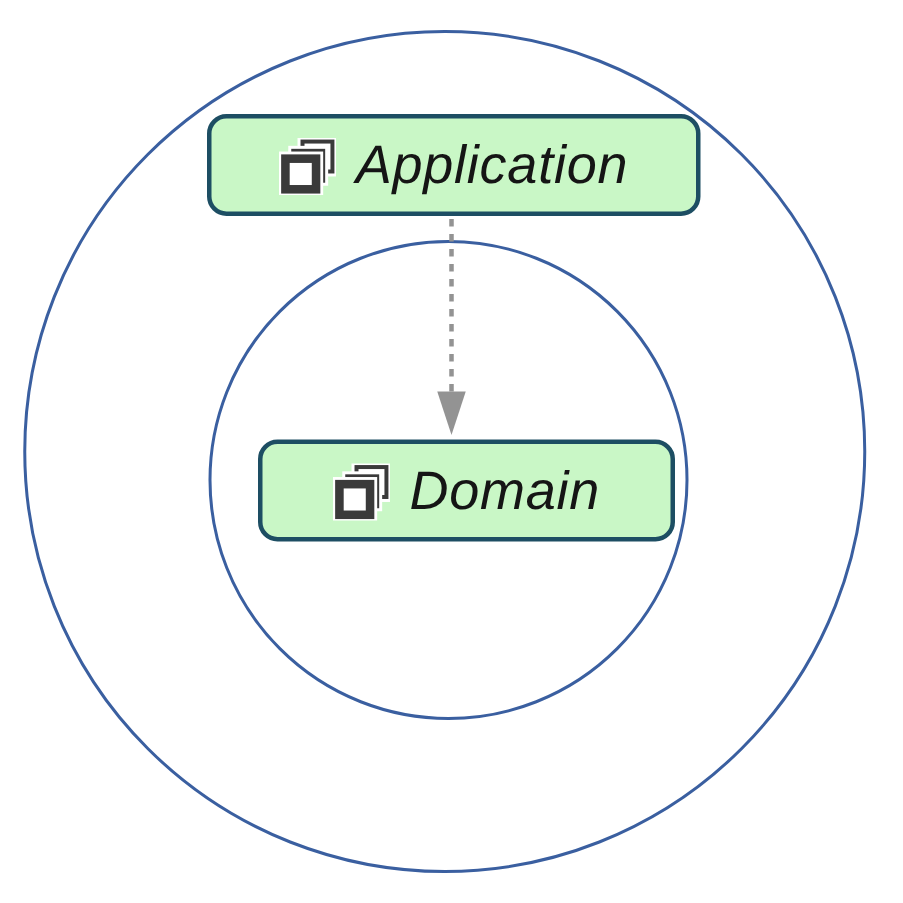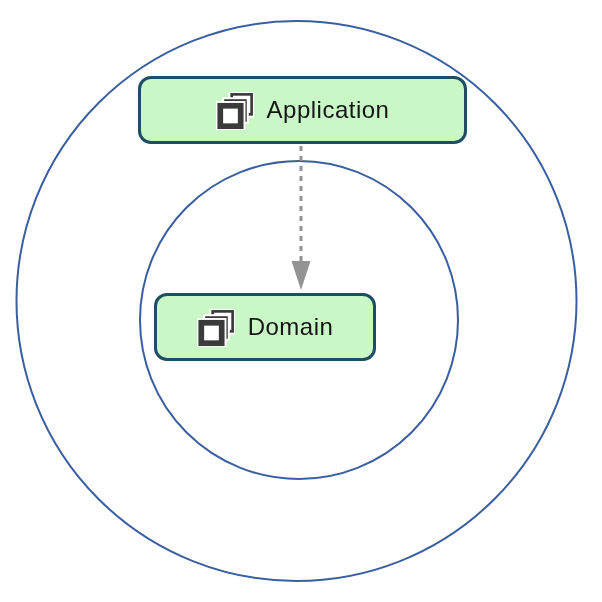--- a/index.html
+++ b/index.html
@@ -36,35 +36,36 @@
     gap:13px;
     background:var(--node-fill);
     border:3px solid var(--node-border);
     border-radius:13px;
   }
   .node-application{
     left:138px;top:76px;
     width:329px;height:68px;
   }
   .node-domain{
-    left:154px;top:293px;
-    width:222px;height:68px;
+    left:172px;top:293px;
+    width:278px;height:68px;
   }
   .node .icon{
     display:flex;
     align-items:center;
     justify-content:center;
     margin-top:2px;
   }
   .node .label{
-    font-size:24px;
+    font-size:36px;
     line-height:1;
     color:var(--label-text);
     letter-spacing:0.5px;
     white-space:nowrap;
+    font-style:italic;
   }
   .outer-circle,.inner-circle{
     fill:none;
     stroke:var(--circle-stroke);
     stroke-width:2;
   }
   .edge-line{
     stroke:var(--arrow);
     stroke-width:3;
     stroke-dasharray:5 5;

